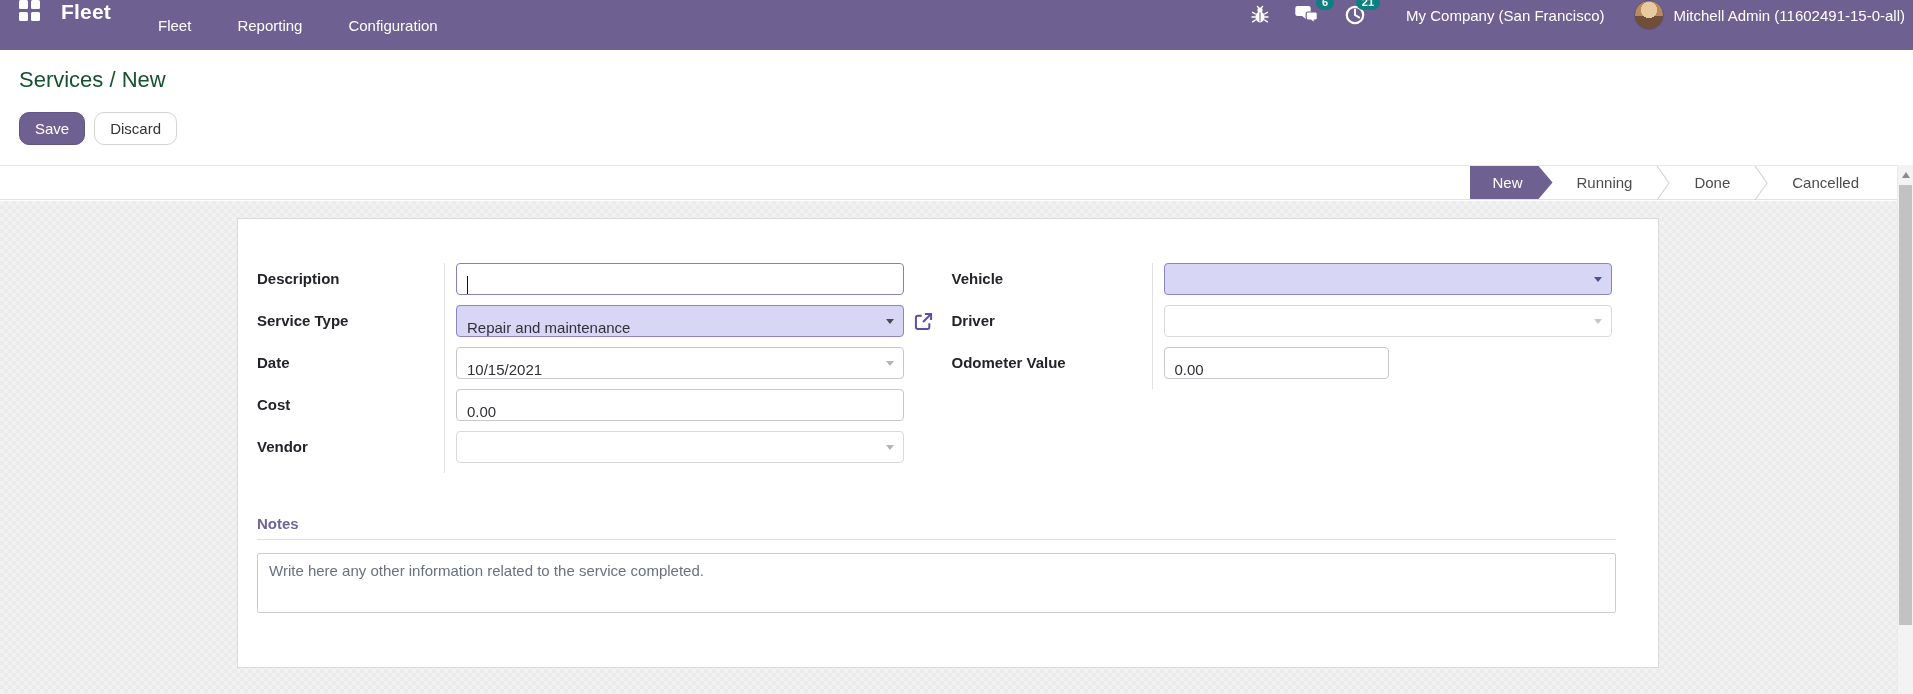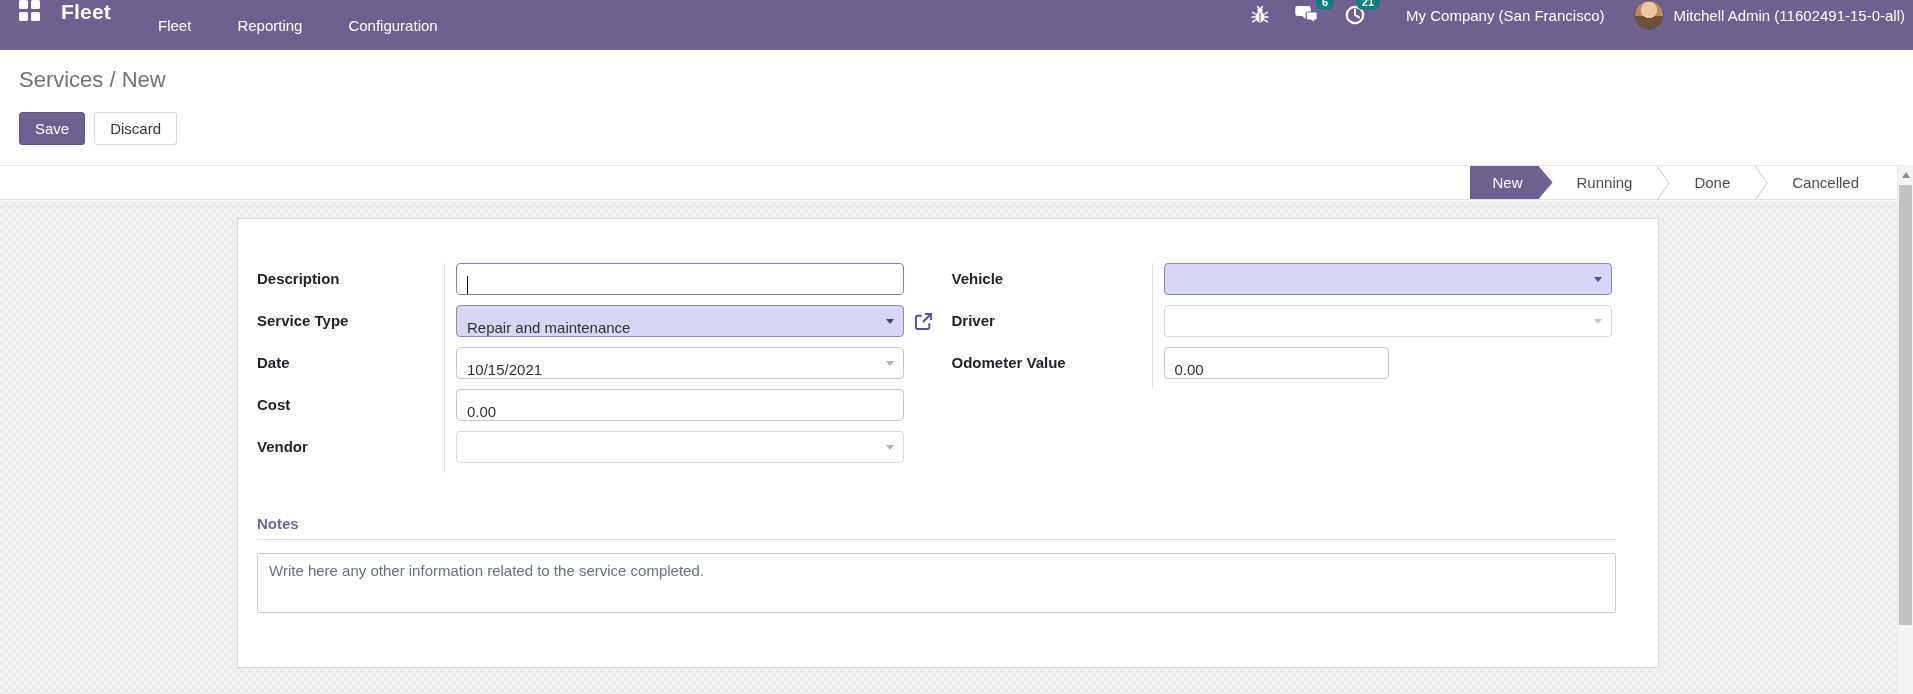--- a/index.html
+++ b/index.html
@@ -36,25 +36,25 @@
     width:30px; height:30px; border-radius:50%; margin-right:9px; cursor:pointer;
     background:
       radial-gradient(circle at 50% 32%, #e8c9a0 0 34%, transparent 35%),
       linear-gradient(180deg, #b98a5e 0 55%, #6f4f3a 55% 100%);
     border:1px solid #5d5180;
   }
   .user { font-size:15px; margin-right:8px; cursor:pointer; }
 
   
   .control-panel { position:absolute; top:50px; left:0; right:0; height:115px; background:#fff; }
-  .breadcrumb { position:absolute; left:19px; top:17px; font-size:22px; color:#737373; }
+  .breadcrumb { position:absolute; left:19px; top:17px; font-size:22px; color:#14532d; }
   .breadcrumb .bc-link { cursor:pointer; }
   .btn-row { position:absolute; left:19px; top:62px; display:flex; gap:9px; }
   .btn {
-    height:33px; padding:0 15px; font-size:15px; border-radius:3px;
+    height:33px; padding:0 15px; font-size:15px; border-radius:10px;
     display:flex; align-items:center; cursor:pointer;
   }
   .btn-save { background:#6e6191; color:#fff; border:1px solid #625586; }
   .btn-discard { background:#fff; color:#333; border:1px solid #d5d5d5; }
 
   
   .statusbar {
     position:absolute; top:165px; left:0; right:16px; height:35px;
     background:#fff; border-top:1px solid #e7e7e7; border-bottom:1px solid #e2e2e2;
     display:flex; justify-content:flex-end; align-items:stretch; padding-right:14px;

